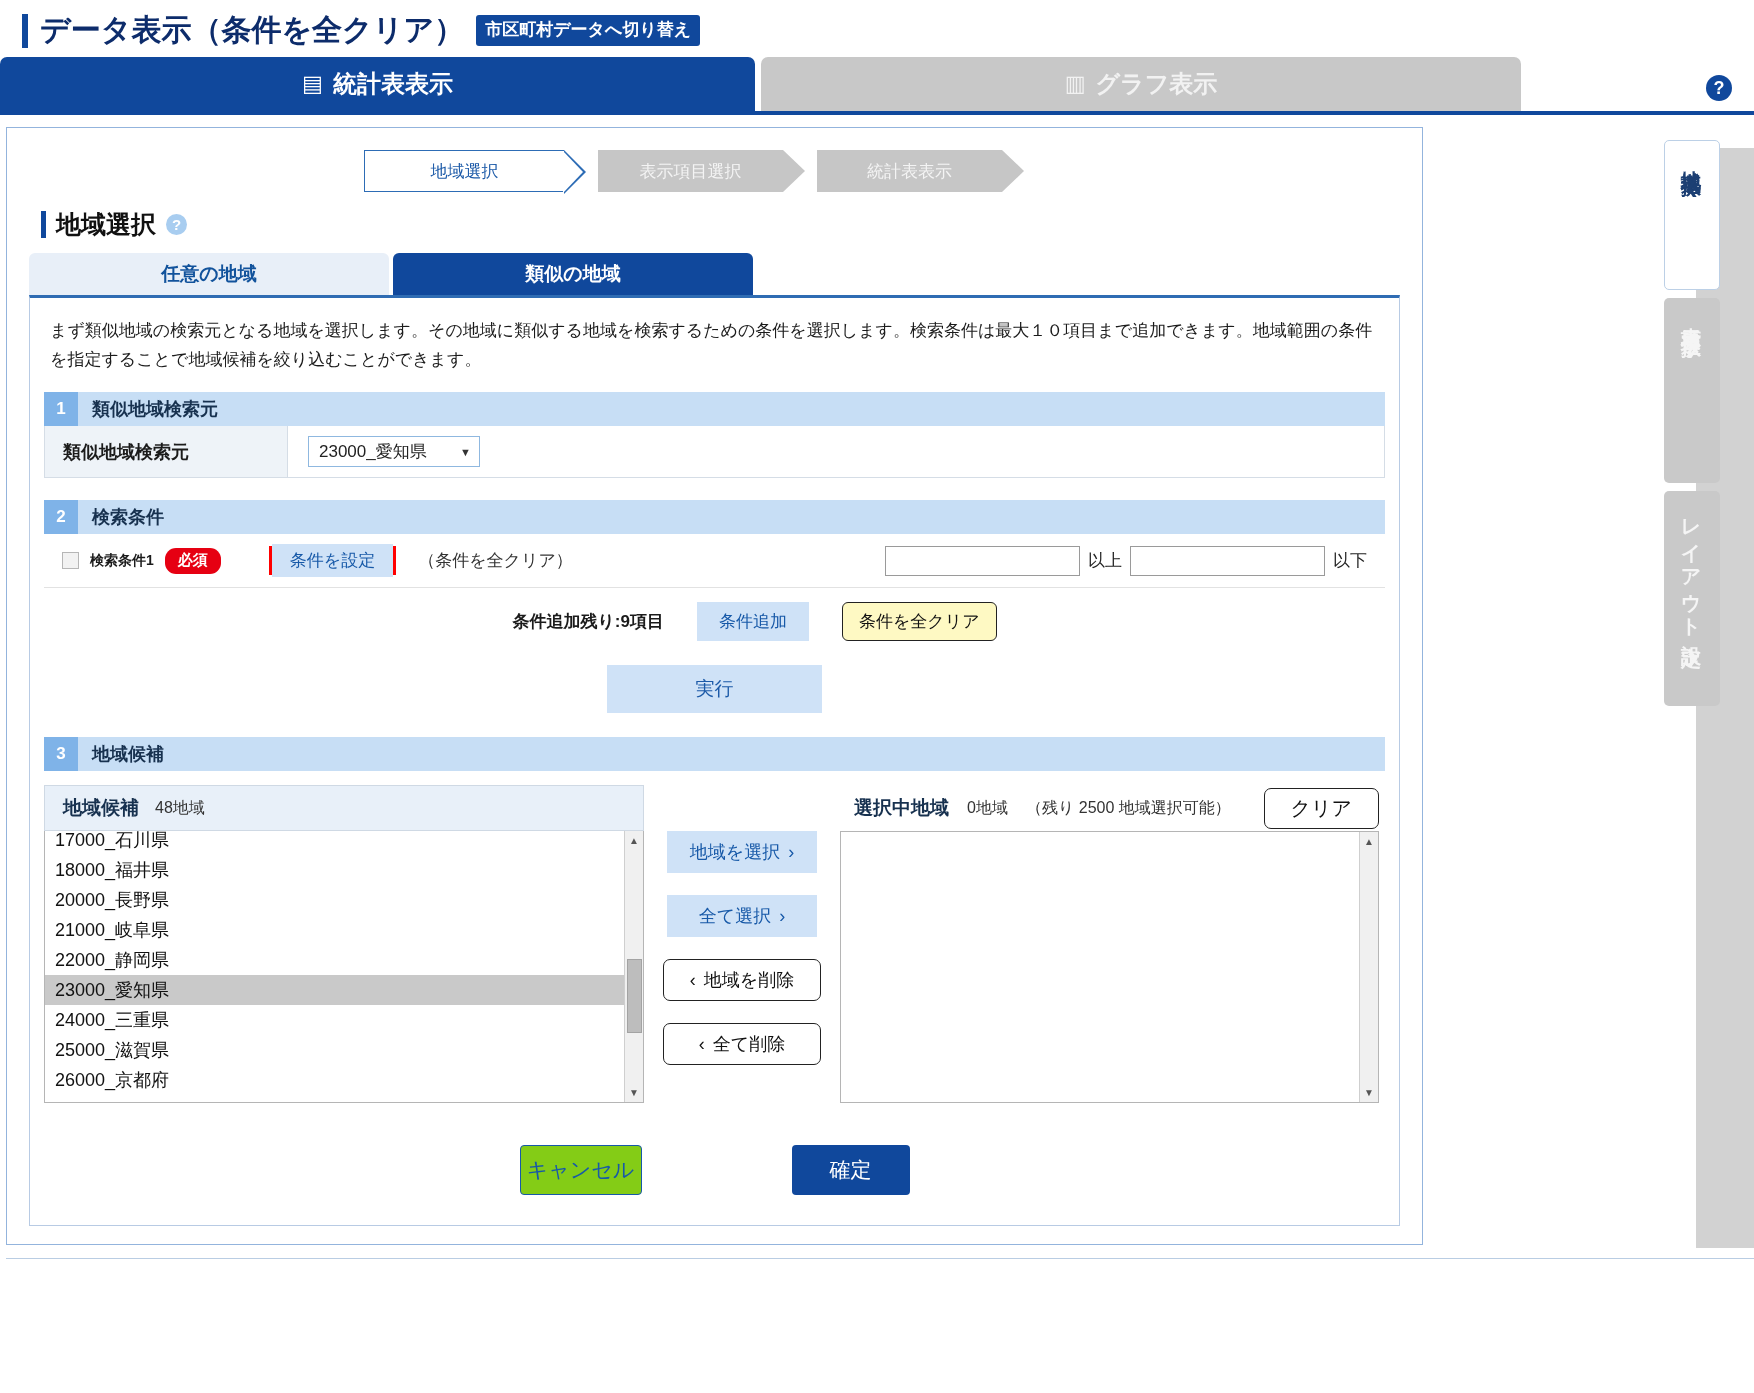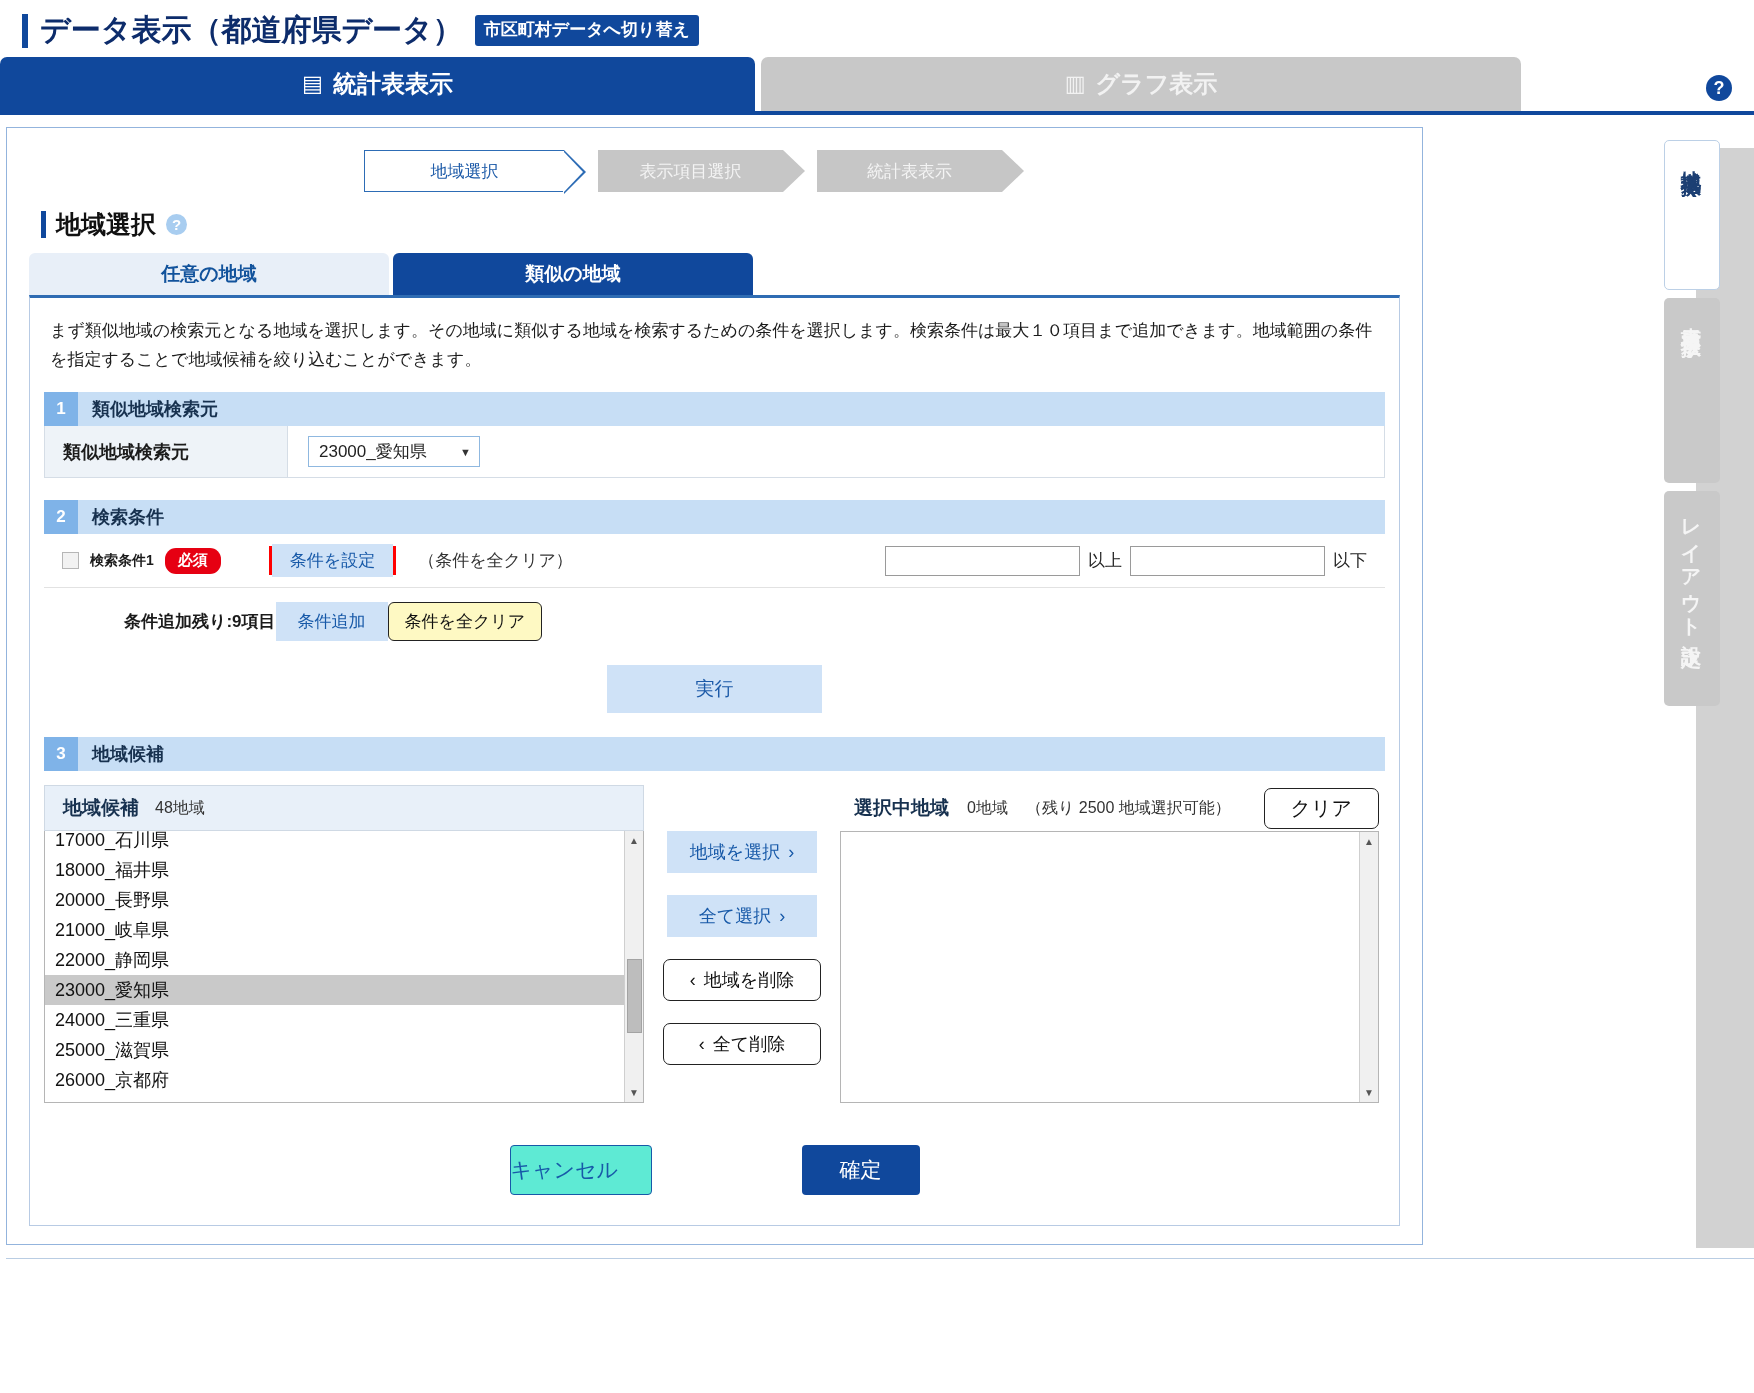--- a/index.html
+++ b/index.html
@@ -160,21 +160,21 @@
     background: #cfe2f7; color: #1759a8; font-size: 17px; padding: 7px 18px;
     cursor: pointer; white-space: nowrap;
   }
   .cond-note { font-size: 17px; color: #333; margin-left: 22px; }
   .range-wrap { margin-left: auto; display: flex; align-items: center; gap: 8px; padding-right: 12px; }
   .range-input {
     width: 195px; height: 30px; border: 1px solid #9a9a9a; background: #fff;
   }
   .range-lbl { font-size: 17px; color: #222; }
 
-  .addrow { display: flex; align-items: center; padding: 14px 0 6px 80px; gap: 0; }
+  .addrow { display: flex; align-items: center; padding: 14px 0 6px 80px; gap: 33px; justify-content: center; }
   .add-text { font-size: 17px; font-weight: bold; color: #1b1b1b; }
   .btn-lightblue {
     background: #cfe2f7; color: #1759a8; font-size: 17px; padding: 8px 22px;
     cursor: pointer; border: none;
   }
   .btn-outline {
     background: #fef9c3; color: #111; font-size: 17px; padding: 7px 16px;
     border: 1.5px solid #222; border-radius: 6px; cursor: pointer;
   }
   .exec-row { display: flex; justify-content: center; padding: 18px 0 10px 0; }
@@ -242,22 +242,22 @@
     font-size: 20px; border: 1.5px solid #222; border-radius: 7px;
     padding: 6px 26px; cursor: pointer;
   }
   .selbox {
     border: 1px solid #b5b5b5; height: 272px; background: #fff;
     position: relative; margin-right: 6px;
   }
 
   .footer-btns { display: flex; justify-content: center; gap: 150px; padding: 42px 0 10px 0; }
   .btn-cancel {
-    width: 142px; text-align: left; border: 1.5px solid #1759a8; color: #1759a8;
-    background: #5eead4; font-size: 21px; padding: 10px 0; border-radius: 4px; cursor: pointer;
+    width: 122px; text-align: center; border: 1.5px solid #1759a8; color: #1759a8;
+    background: #84cc16; font-size: 21px; padding: 10px 0; border-radius: 4px; cursor: pointer;
   }
   .btn-confirm {
     width: 118px; text-align: center; background: #10489c; color: #fff;
     font-size: 21px; padding: 11px 0; border-radius: 4px; cursor: pointer;
   }
 
   
   .rail { position: absolute; top: 140px; right: 34px; width: 56px; }
   .rail-item {
     width: 56px; border-radius: 5px; margin-bottom: 8px; padding: 14px 0 10px 0;
@@ -273,21 +273,21 @@
     position: absolute; right: 0; top: 148px; width: 58px; height: 1100px;
     background: #d2d2d2;
   }
   .bottom-rule { position: absolute; left: 6px; right: 0; top: 1258px; height: 1px; background: #b9cde3; }
 </style>
 </head>
 <body>
 
 <div class="page-head">
   <span class="title-bar"></span>
-  <span class="page-title">データ表示（都道府県データ）</span>
+  <span class="page-title">データ表示（条件を全クリア）</span>
   <span class="switch-btn">市区町村データへ切り替え</span>
 </div>
 
 <div class="tabbar">
   <div class="tab active">
     <span class="tab-icon">▤</span>
     <span>統計表表示</span>
   </div>
   <div class="tab inactive">
     <span class="tab-icon">▥</span>

